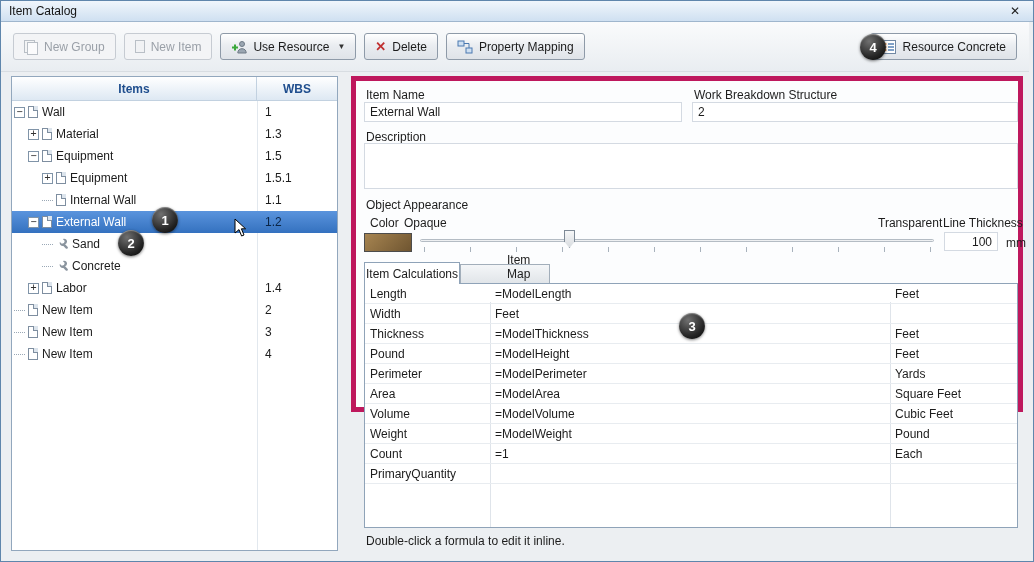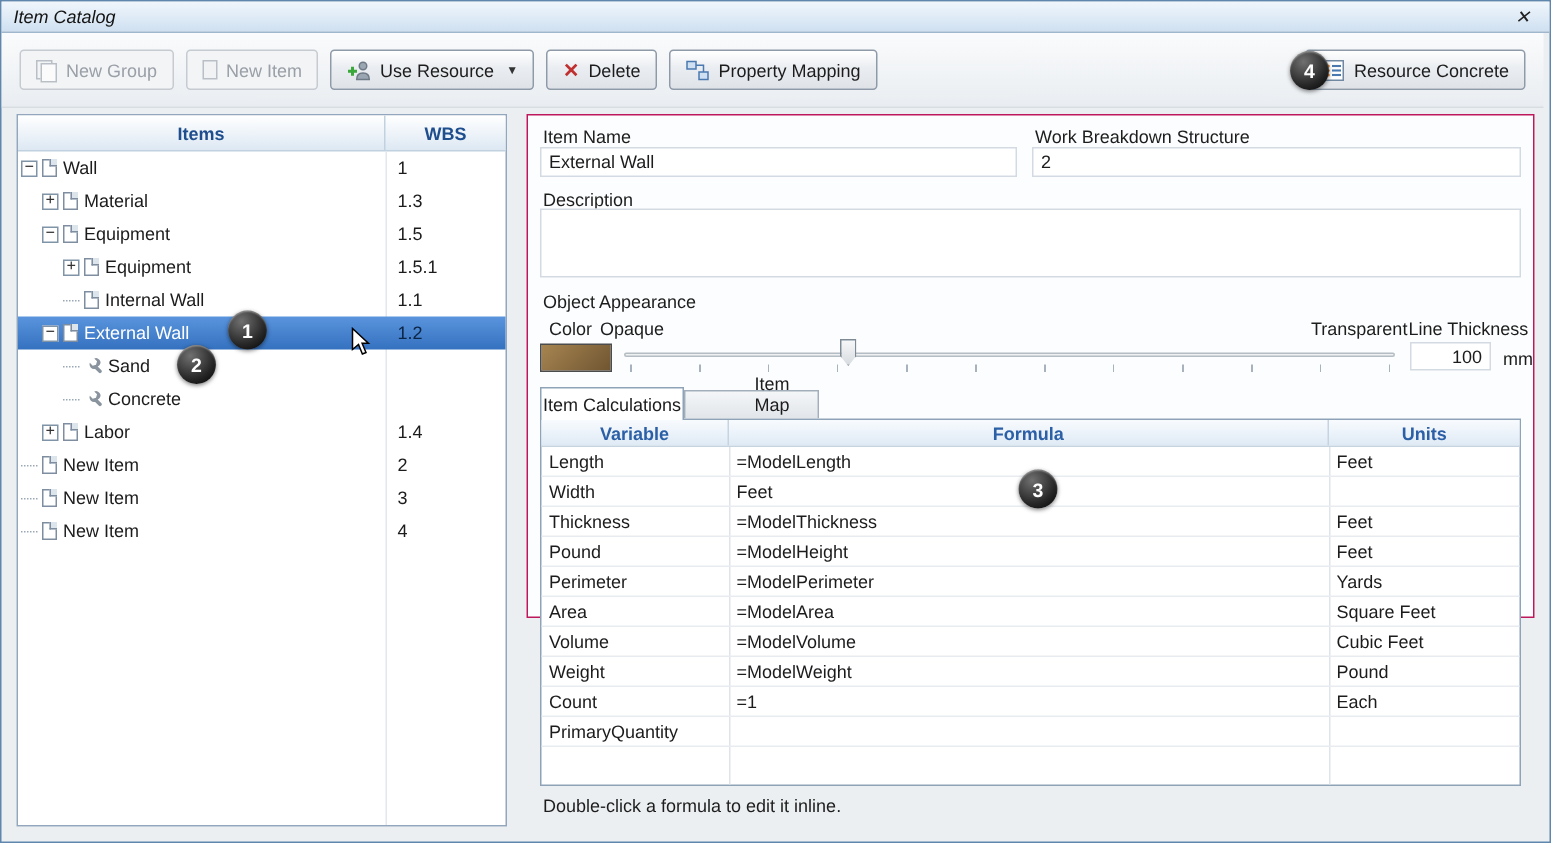--- a/index.html
+++ b/index.html
@@ -5,21 +5,21 @@
   html,body{margin:0;padding:0;background:#8f979f;}
   *{box-sizing:border-box;}
   .win{
     position:relative;width:1034px;height:562px;overflow:hidden;
     font-family:"Liberation Sans",sans-serif;font-size:12px;color:#1c1c1c;
     background:#eceff2;border:1px solid #5f86ac;
   }
   
   .titlebar{position:absolute;left:0;top:0;right:0;height:21px;
     background:linear-gradient(#f0f6fc,#cfe0f1);border-bottom:1px solid #9fb6cd;
-    display:flex;align-items:center;padding:0 8px;font-style:italic;}
+    display:flex;align-items:center;padding:0 8px;}
   .titlebar .title{font-size:12px;color:#141414;}
   .close-btn{margin-left:auto;width:20px;height:16px;display:flex;align-items:center;justify-content:center;
     font-size:12px;color:#222;cursor:default;}
   
   .toolbar{position:absolute;left:0;top:21px;right:4px;height:50px;
     background:linear-gradient(#fafbfc,#e9edf1);border-bottom:1px solid #d8dde2;
     display:flex;align-items:center;gap:8px;padding:0 12px;}
   .btn{height:27px;display:inline-flex;align-items:center;gap:6px;padding:0 10px;
     background:linear-gradient(#ffffff,#eaedf1 45%,#dfe3e8);
     border:1px solid #8e9aa8;border-radius:3px;font-size:12px;color:#1c1c1c;white-space:nowrap;}
@@ -53,21 +53,21 @@
   .pg{width:10px;height:12px;background:#fff;border:1px solid #7e8ea0;margin-right:4px;flex:none;position:relative;}
   .pg::before{content:"";position:absolute;right:-1px;top:-1px;width:4px;height:4px;
     background:#dce4ec;border-left:1px solid #7e8ea0;border-bottom:1px solid #7e8ea0;}
   .wr{width:12px;height:12px;margin-right:4px;flex:none;}
   .tlabel{white-space:nowrap;}
   .trow.sel{background:linear-gradient(180deg,#5a94dd,#3471bf);}
   .trow.sel .tlabel{color:#fff;}
   .trow.sel .tc-wbs{color:#0b2546;}
   
   .details{position:absolute;left:350px;top:75px;width:672px;height:336px;
-    background:#fcfdfe;border:1px solid #be185d;}
+    background:#fcfdfe;border:5px solid #be185d;}
   .lbl{position:absolute;font-size:12px;color:#1d1d1d;white-space:nowrap;}
   .fld{position:absolute;background:#fff;border:1px solid #d4dae2;
     font:12px "Liberation Sans",sans-serif;padding:0 5px;color:#1c1c1c;outline:none;}
   .l-name{left:10px;top:7px;} .l-wbs{left:338px;top:7px;} .l-desc{left:10px;top:49px;}
   .l-objapp{left:10px;top:117px;} .l-color{left:14px;top:135px;} .l-opaque{left:48px;top:135px;}
   .l-transp{left:522px;top:135px;} .l-lt{left:587px;top:135px;} .l-mm{left:650px;top:155px;}
   .f-name{left:8px;top:21px;width:318px;height:20px;}
   .f-wbs{left:336px;top:21px;width:326px;height:20px;}
   .f-desc{left:8px;top:62px;width:654px;height:46px;}
   .swatch{position:absolute;left:8px;top:152px;width:48px;height:19px;
@@ -320,25 +320,20 @@
     <div class="track"></div>
     <div class="ticks"></div>
     <div class="thumb"></div>
     <input class="fld f-thick" value="100" style="">
     <span class="lbl l-mm">mm</span>
 
     <div class="tab tab-calc">Item Calculations</div>
     <div class="tab tab-map">Item Map Rules</div>
 
     <div class="ftable">
-      <div class="fhead">
-        <div class="hc hc-var">Variable</div>
-        <div class="hc hc-for">Formula</div>
-        <div class="hc hc-uni">Units</div>
-      </div>
       <div class="vline vl1"></div>
       <div class="vline vl2"></div>
 
       <div class="drow">
         <div class="dc dc-var">Length</div>
         <div class="dc dc-for">=ModelLength</div>
         <div class="dc dc-uni">Feet</div>
       </div>
       <div class="drow">
         <div class="dc dc-var">Width</div>

